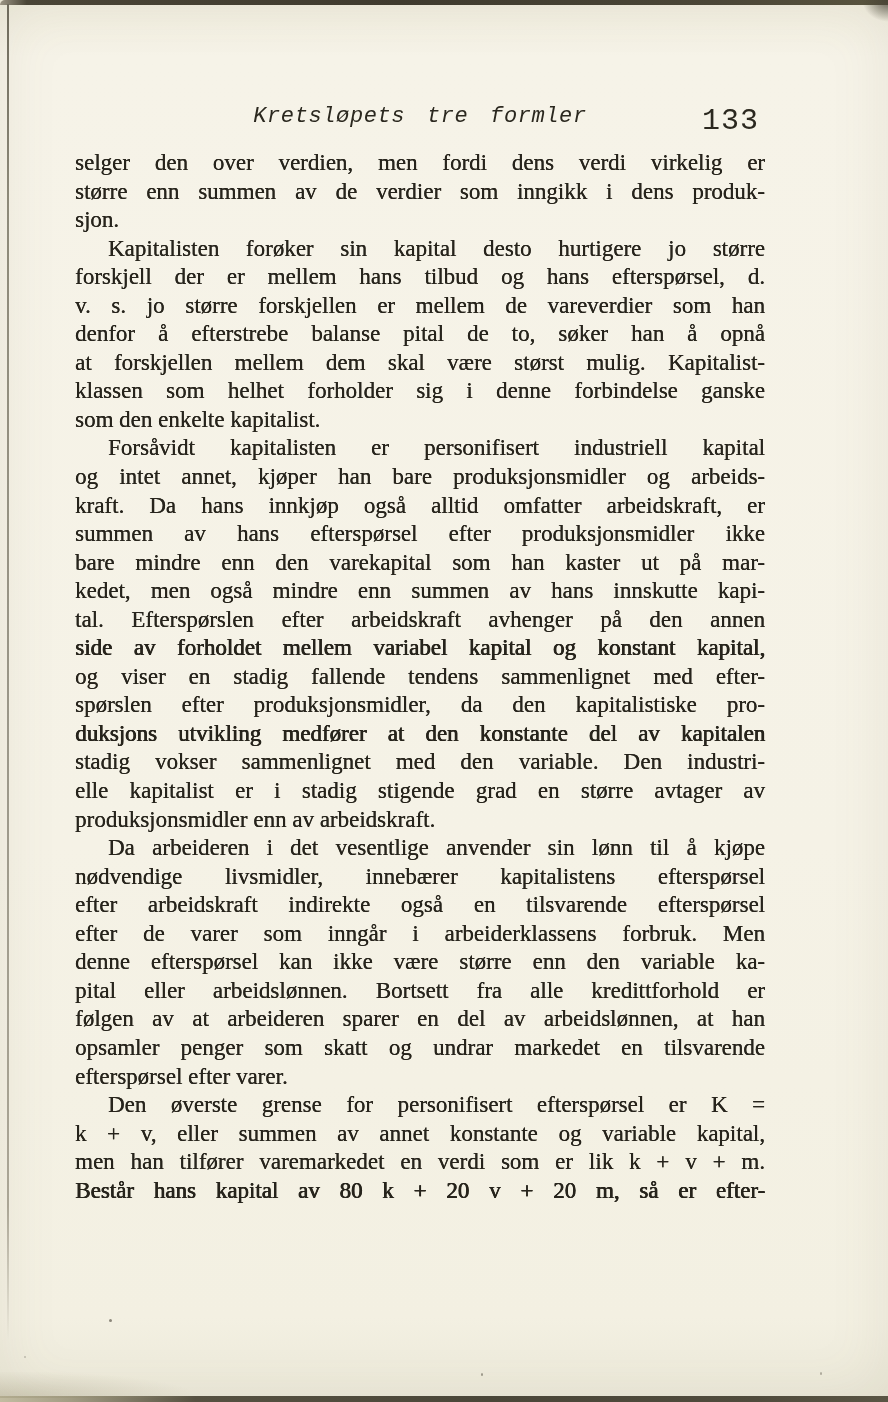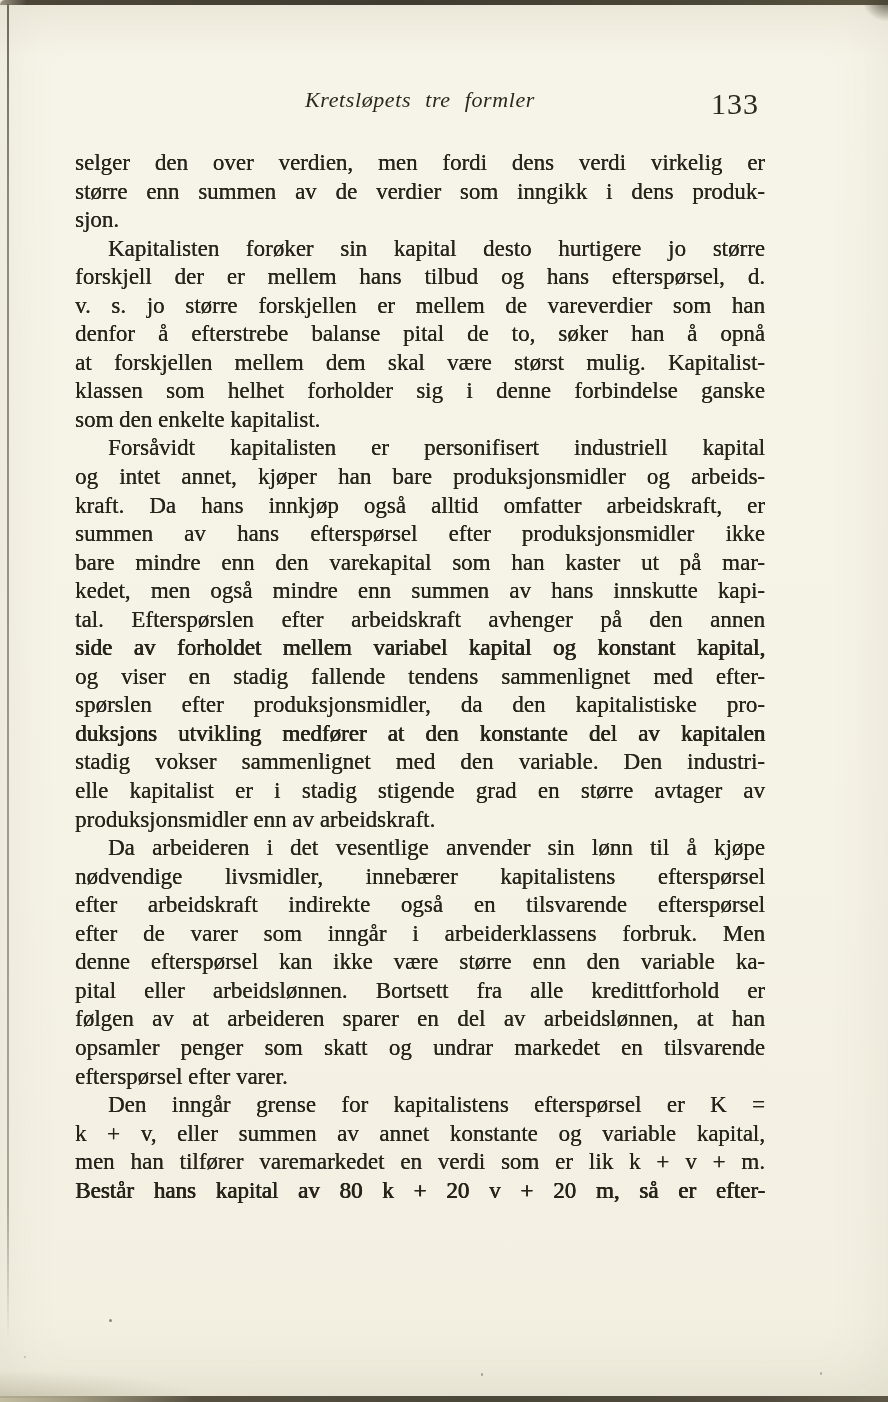--- a/index.html
+++ b/index.html
@@ -29,21 +29,21 @@
   }
   .edge-right-corner{
     position:absolute;top:0;right:0;width:26px;height:22px;
     background:radial-gradient(ellipse at top right,rgba(70,66,53,0.85) 0%,rgba(70,66,53,0) 70%);
   }
   .corner-bl-smudge{
     position:absolute;left:0;bottom:4px;width:190px;height:26px;
     background:radial-gradient(ellipse at bottom left,rgba(140,132,100,0.30) 0%,rgba(140,132,100,0) 75%);
   }
   
-  .header{position:absolute;top:87px;left:75px;width:690px;height:30px;}
+  .header{position:absolute;top:104px;left:75px;width:690px;height:30px;font-family:Liberation Mono, monospace;}
   .running-head{
     text-align:center;font-style:italic;font-size:22px;
     letter-spacing:0.6px;word-spacing:8px;color:#2b281f;
   }
   .page-num{
     position:absolute;right:6px;top:0;font-size:30px;
     letter-spacing:1px;color:#2b281f;
   }
   
   .text-block{
@@ -117,21 +117,21 @@
         <div class="line">nødvendige livsmidler, innebærer kapitalistens efterspørsel</div>
         <div class="line">efter arbeidskraft indirekte også en tilsvarende efterspørsel</div>
         <div class="line">efter de varer som inngår i arbeiderklassens forbruk. Men</div>
         <div class="line">denne efterspørsel kan ikke være større enn den variable ka-</div>
         <div class="line">pital eller arbeidslønnen. Bortsett fra alle kredittforhold er</div>
         <div class="line">følgen av at arbeideren sparer en del av arbeidslønnen, at han</div>
         <div class="line">opsamler penger som skatt og undrar markedet en tilsvarende</div>
         <div class="line para-end">efterspørsel efter varer.</div>
       </div>
       <div class="paragraph">
-        <div class="line indent">Den inngår grense for kapitalistens efterspørsel er K =</div>
+        <div class="line indent">Den øverste grense for personifisert efterspørsel er K =</div>
         <div class="line">k + v, eller summen av annet konstante og variable kapital,</div>
         <div class="line">men han tilfører varemarkedet en verdi som er lik k + v + m.</div>
         <div class="line heavy">Består hans kapital av 80 k + 20 v + 20 m, så er efter-</div>
       </div>
     </div>
 
   <div class="speck speck-1"></div>
   <div class="speck speck-2"></div>
   <div class="speck speck-3"></div>
   <div class="speck speck-4"></div>

